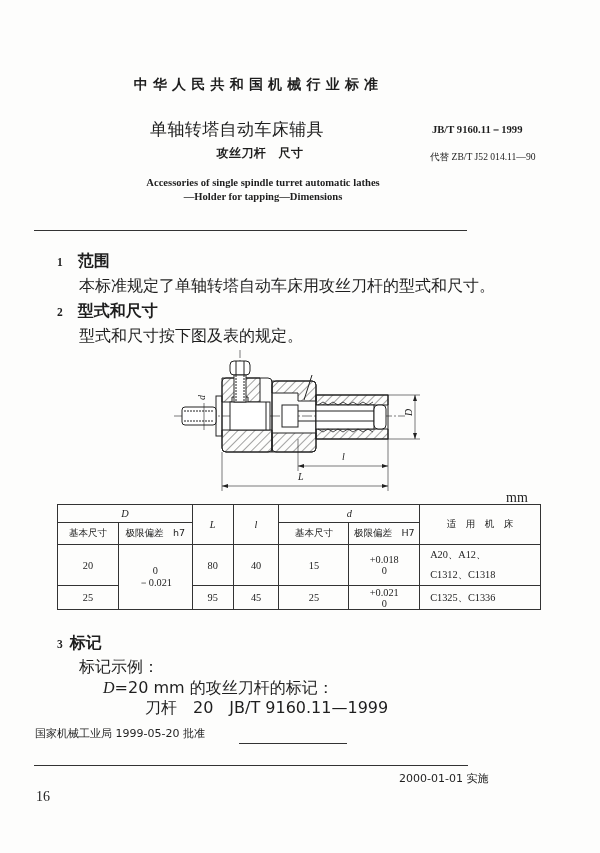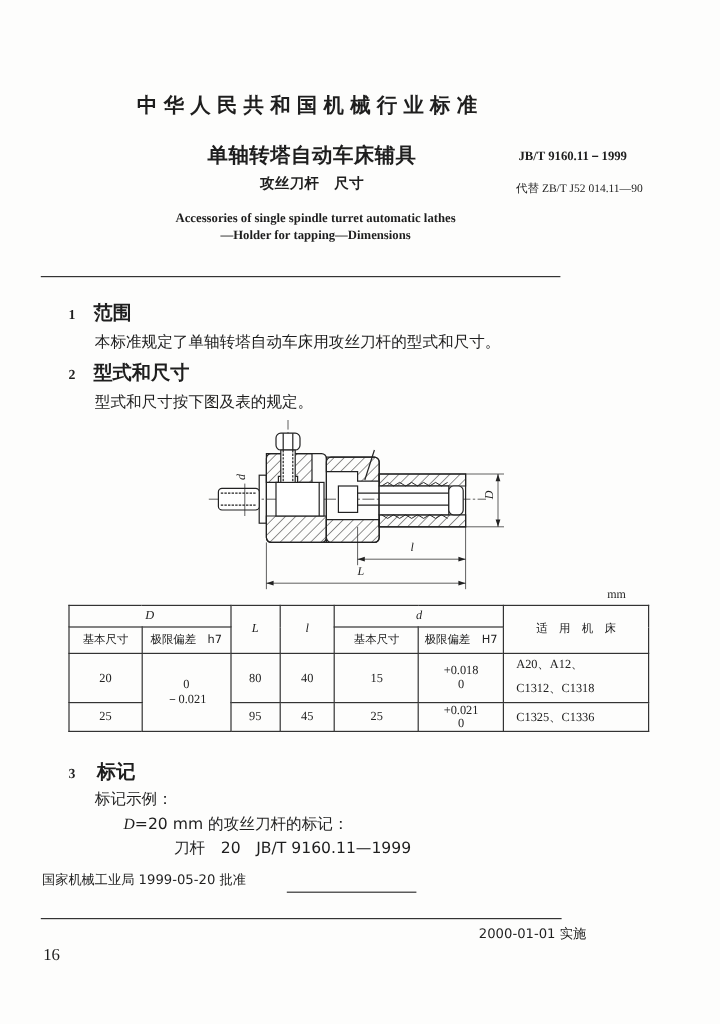--- a/index.html
+++ b/index.html
@@ -5,34 +5,34 @@
   html, body { margin:0; padding:0; }
   body {
     width:600px; height:853px; position:relative; overflow:hidden;
     background:#fdfdfc; color:#1e1e1e;
     font-family:"DejaVu Serif","Liberation Serif",serif;
   }
   .abs { position:absolute; white-space:nowrap; }
   .sans { font-family:"DejaVu Sans","Liberation Sans",sans-serif; }
   .serif { font-family:"Liberation Serif","DejaVu Serif",serif; }
 
-  .org { left:0; width:547px; top:76px; text-align:center; font-size:17px; letter-spacing:5.2px; font-weight:bold; padding-left:0; }
+  .org { left:0; width:547px; top:76px; text-align:center; font-size:14px; letter-spacing:5.2px; font-weight:bold; padding-left:0; }
   .org span { margin-left:-30px; }
-  .title1 { left:150px; width:220px; top:118px; text-align:center; font-size:17px; font-weight:bold; letter-spacing:0.4px; }
+  .title1 { left:150px; width:220px; top:118px; text-align:left; font-size:17px; font-weight:normal; letter-spacing:0.4px; }
   .title2 { left:150px; width:220px; top:145px; text-align:center; font-size:12px; font-weight:bold; letter-spacing:0.4px; }
   .en1 { left:128px; width:270px; top:177px; text-align:center; font-size:10.6px; font-weight:bold; }
   .en2 { left:128px; width:270px; top:191px; text-align:center; font-size:10.6px; font-weight:bold; padding-left:0; }
   .stdno { left:432px; top:123px; font-size:10.6px; font-weight:bold; }
   .replace { left:430px; top:151px; font-size:9.6px; }
 
   .sec { font-size:16px; font-weight:bold; }
   .secno { font-family:"Liberation Serif",serif; font-weight:bold; font-size:11.5px; }
-  .body { font-size:13px; }
-
-  .unit { left:506px; top:490px; font-size:10px; }
+  .body { font-size:16px; }
+
+  .unit { left:506px; top:490px; font-size:14px; }
 
   table.spec {
     position:absolute; left:57px; top:504px; width:484px; border-collapse:collapse;
     font-family:"Liberation Serif","DejaVu Serif",serif; font-size:10.3px; color:#222;
   }
   table.spec td { border:1px solid #333; text-align:center; padding:0; vertical-align:middle; }
   table.spec { border:1.6px solid #222; }
   .cjk { font-family:"DejaVu Sans",sans-serif; font-size:9.5px; }
   .it { font-style:italic; }
 
@@ -196,21 +196,21 @@
     </td>
     <td style="text-align:left;padding-left:10px;">
       <div>C1325、C1336</div>
     </td>
   </tr>
 </tbody>
   </table>
 
 <div class="abs" style="left:57px;top:633px;">
   <span class="secno">3</span>
-  <span class="sec sans" style="margin-left:13px;">标记</span>
+  <span class="sec sans" style="margin-left:2px;">标记</span>
 </div>
 <div class="abs body sans" style="left:79px;top:657px;">标记示例：</div>
 <div class="abs body" style="left:103px;top:678px;">
   <span class="serif it">D</span><span class="sans">=20 mm 的攻丝刀杆的标记：</span>
 </div>
 <div class="abs body sans" style="left:121px;top:698px;margin-left:24px;">刀杆　20　JB/T 9160.11—1999</div>
 
 <div class="abs short-rule"></div>
 
 <div class="abs bottom-rule"></div>

